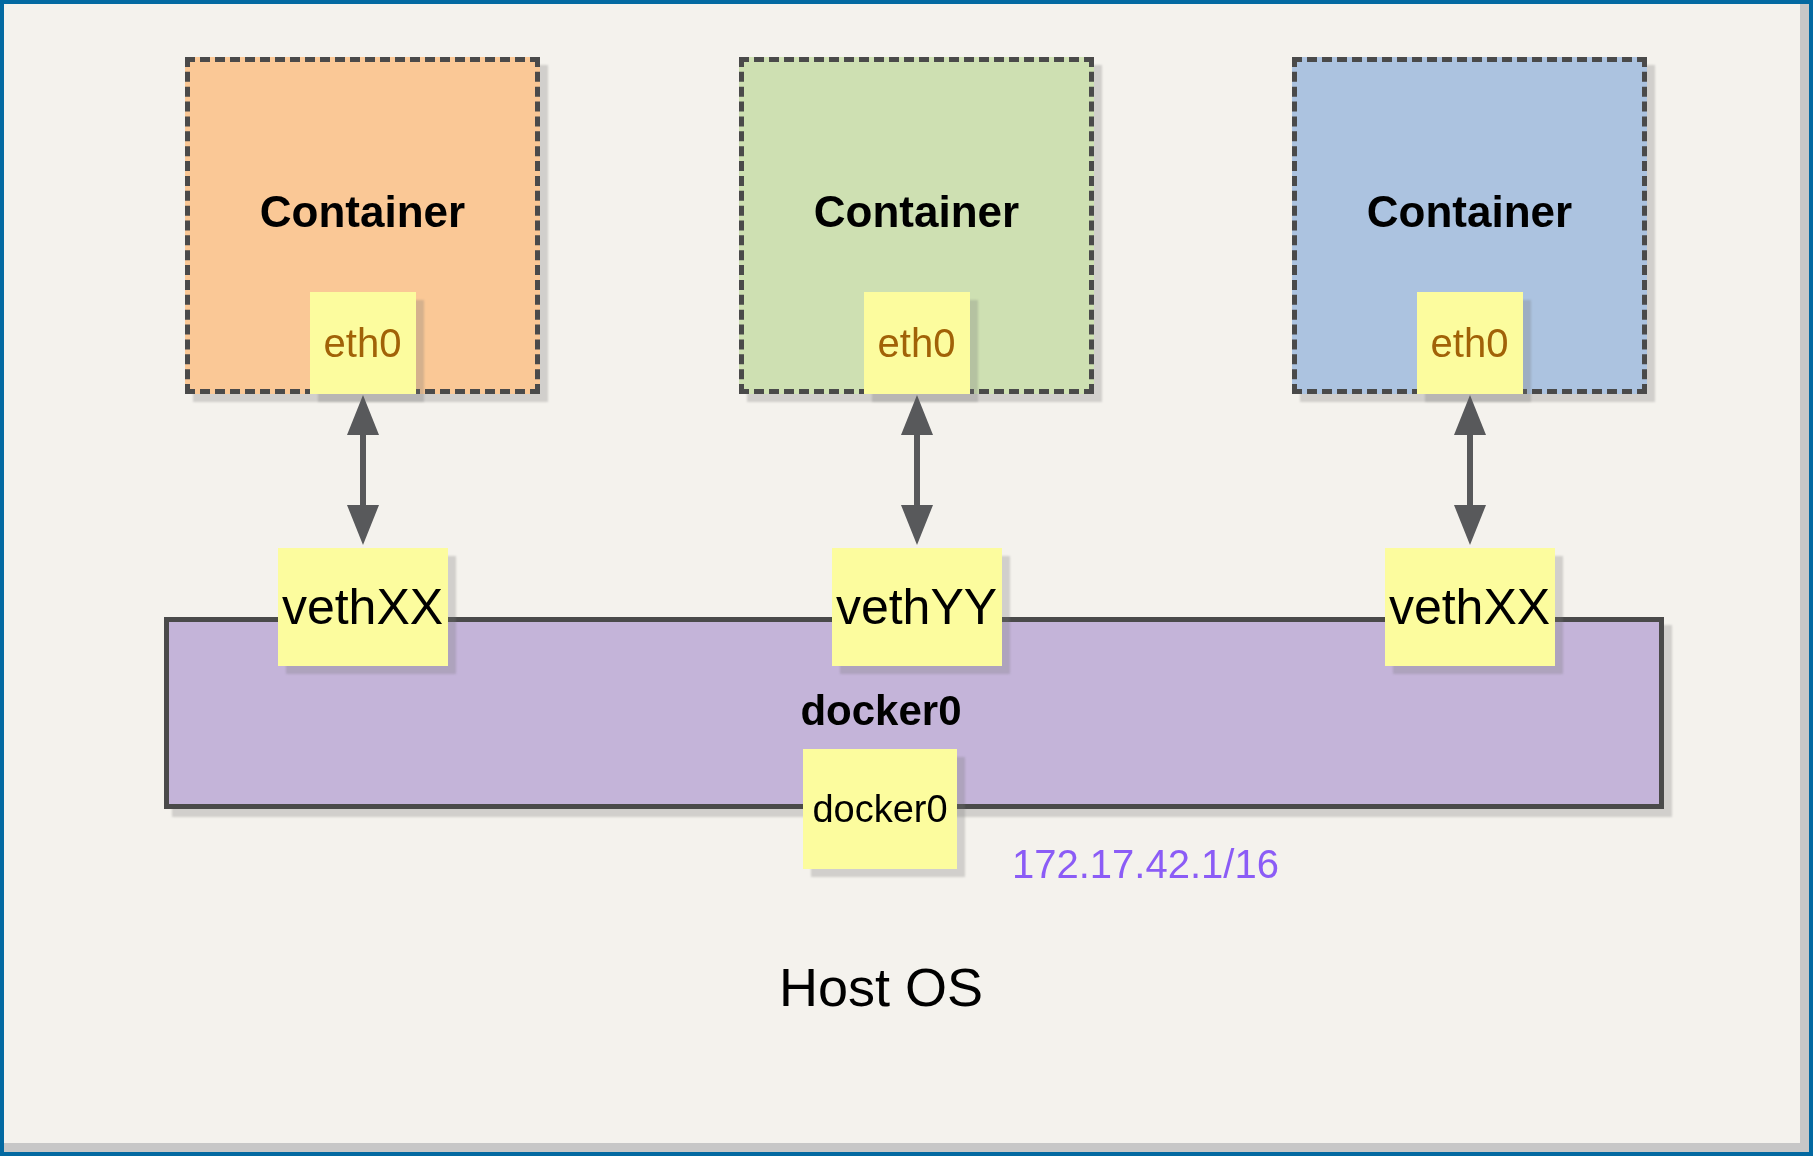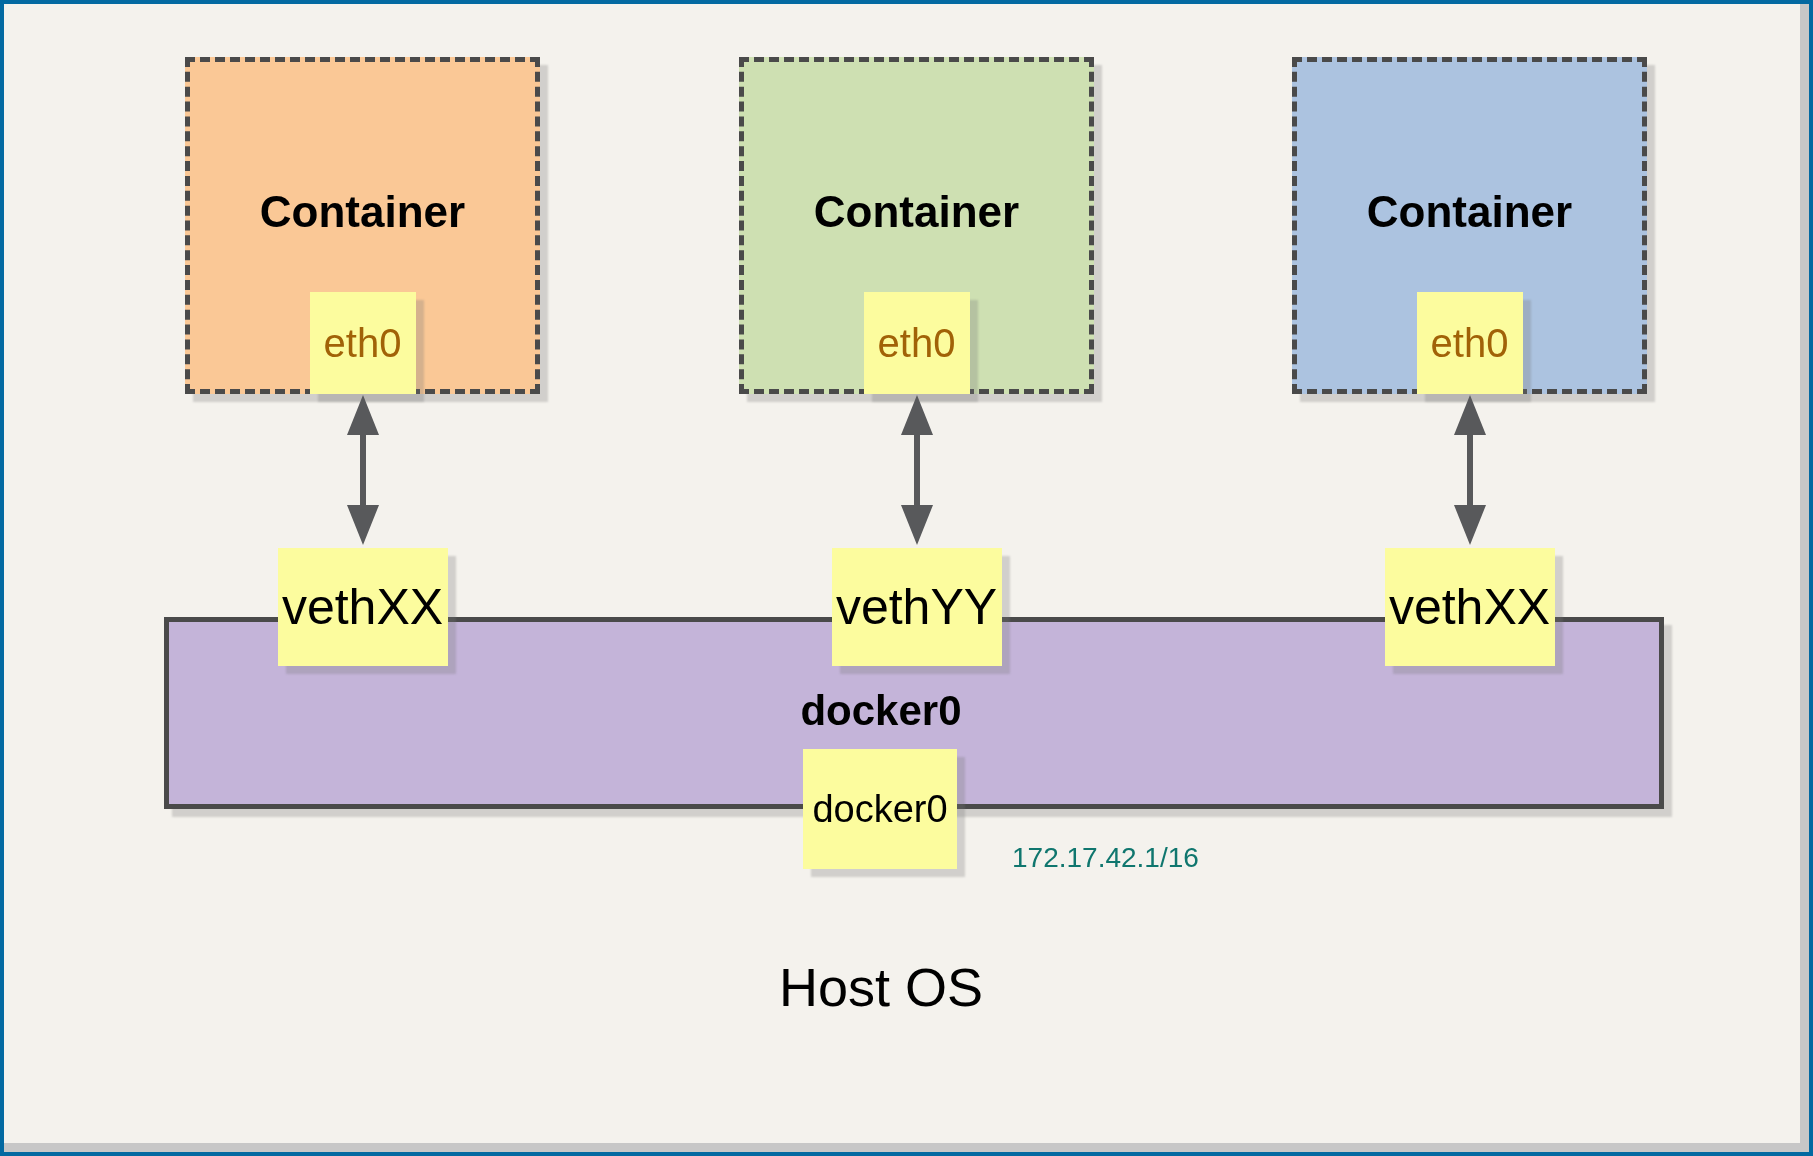--- a/index.html
+++ b/index.html
@@ -74,21 +74,21 @@
     position: absolute; left: 799px; top: 745px;
     width: 154px; height: 120px;
     background: #FCFC9E;
     box-shadow: 8px 8px 2px rgba(120,120,120,0.28);
     display: flex; align-items: center; justify-content: center;
     font-size: 38px; color: #000;
     z-index: 4;
   }
   .ip-label {
     position: absolute; left: 1008px; top: 838px;
-    font-size: 28px; color: #0f766e;
+    font-size: 40px; color: #8b5cf6;
     z-index: 2;
   }
   .host-label {
     position: absolute; left: 597px; top: 952px; width: 560px;
     text-align: center;
     font-size: 54px; color: #000;
   }
 </style>
 </head>
 <body>

